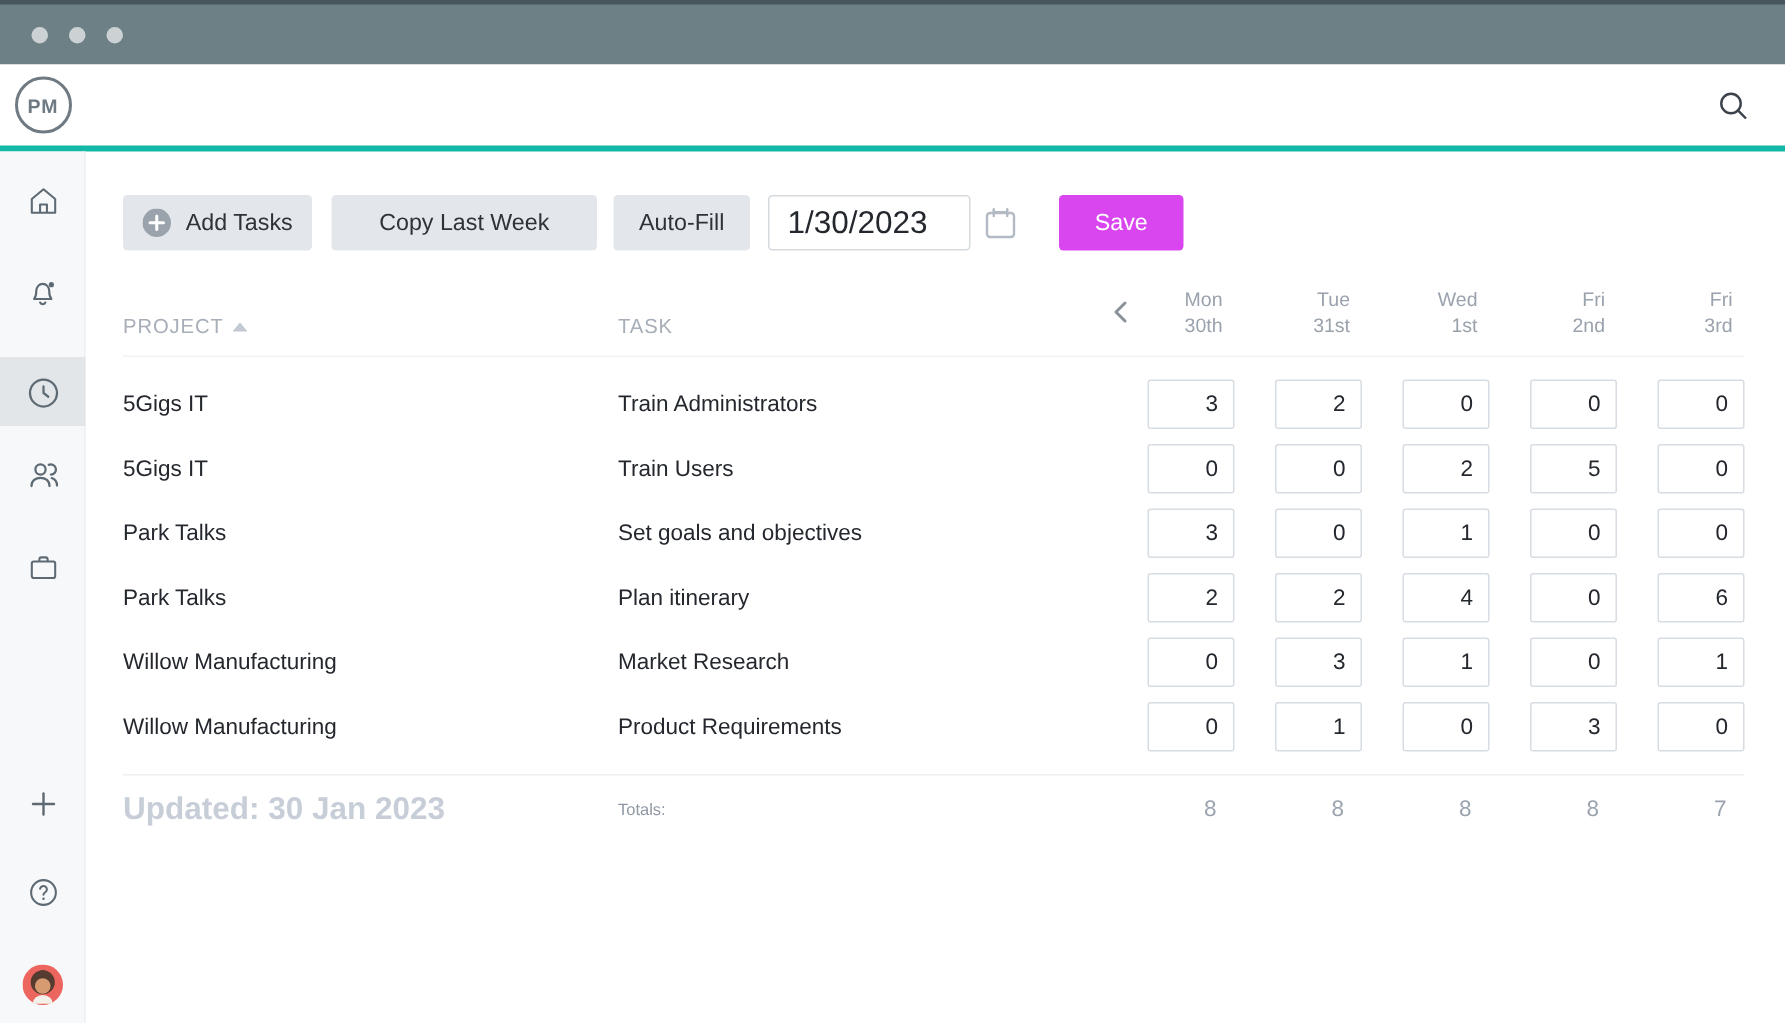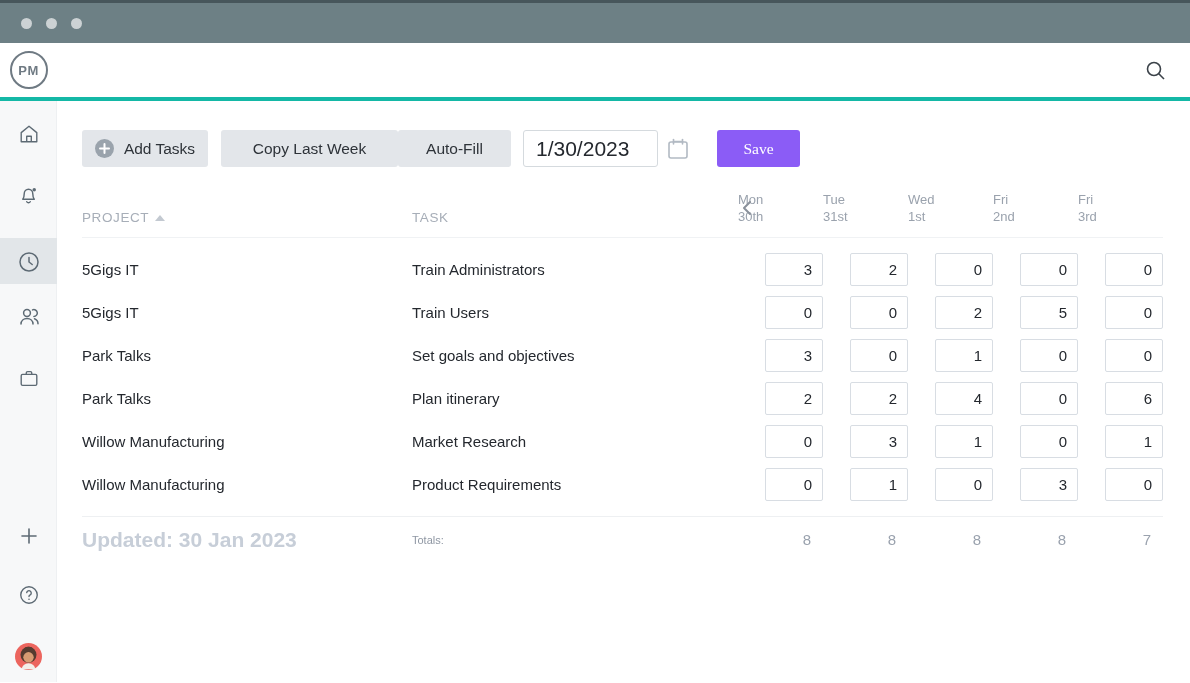--- a/index.html
+++ b/index.html
@@ -29,41 +29,41 @@
 
   .main { flex:1; padding-left:25px; }
 
   
   .toolbar { margin-top:29px; display:flex; align-items:center; }
   .btn-gray { height:37px; background:#e3e6ea; border:none; border-radius:3px;
               font-family:inherit; font-size:15.5px; color:#2e3339; cursor:pointer;
               display:flex; align-items:center; justify-content:center; gap:10px; }
   .btn-add { width:126px; }
   .btn-copy { width:177px; margin-left:13px;text-align:center; }
-  .btn-auto { width:113px; }
+  .btn-auto { width:91px; margin-left:11px; }
   .select-box { width:250px; height:37px; margin-left:11px; background:#fff;
                 border:1px solid #d5dade; border-radius:3px; display:flex; align-items:center;
                 padding:0 12px; font-size:15.5px; color:#24282e; cursor:pointer;
                 justify-content:space-between; }
   .caret-down { width:0; height:0; border-left:6px solid transparent; border-right:6px solid transparent;
                 border-top:7px solid #8d959f; }
   .date-input { width:135px; height:37px; margin-left:12px; background:#fff;
                 border:1px solid #d5dade; border-radius:3px; padding:0 12px;
                 font-family:Liberation Sans, sans-serif; font-size:21px; color:#24282e; }
   .cal-icon { margin-left:7px; cursor:pointer; display:flex; align-items:center; }
-  .btn-save { width:83px; height:37px; margin-left:26px; background:#8b5cf6; border:none;
-              border-radius:3px; color:#fff; font-family:Liberation Serif, serif; font-size:15.5px; cursor:pointer; }
+  .btn-save { width:83px; height:37px; margin-left:26px; background:#d946ef; border:none;
+              border-radius:3px; color:#fff; font-family:Liberation Sans, sans-serif; font-size:15.5px; cursor:pointer; }
 
   
   .grid-cols { display:grid; grid-template-columns:330px 326px 85px 85px 85px 85px 85px; width:1081px; }
   .thead { margin-top:24px; padding-bottom:12px; border-bottom:1px solid #f0f2f4; align-items:end; }
   .th-text { font-size:13.5px; color:#a7aeb8; letter-spacing:0.6px; display:flex; align-items:center; gap:6px; cursor:pointer; }
   .sort-asc { width:0; height:0; border-left:5px solid transparent; border-right:5px solid transparent;
               border-bottom:6px solid #c3c9d1; }
-  .th-day { font-size:13px; color:#9aa2ad; text-align:left; line-height:17px; padding-right:8px; position:relative; }
+  .th-day { font-size:13px; color:#9aa2ad; text-align:right; line-height:17px; padding-right:8px; position:relative; }
   .chev-left { position:absolute; left:2px; top:50%; transform:translateY(-50%); cursor:pointer; display:flex; }
 
   .tbody { padding-top:10px; }
   .trow { height:43px; align-items:center; }
   .td-text { font-size:15px; color:#24282e; }
   .td-input { display:flex; justify-content:flex-end; }
   .hour-input { width:58px; height:33px; border:1px solid #d8dde3; border-radius:2px;
                 text-align:right; padding-right:10px; font-family:inherit; font-size:15px; color:#24282e; }
 
   .tfoot { margin-top:10px; border-top:1px solid #eef0f2; height:46px; align-items:center; }

